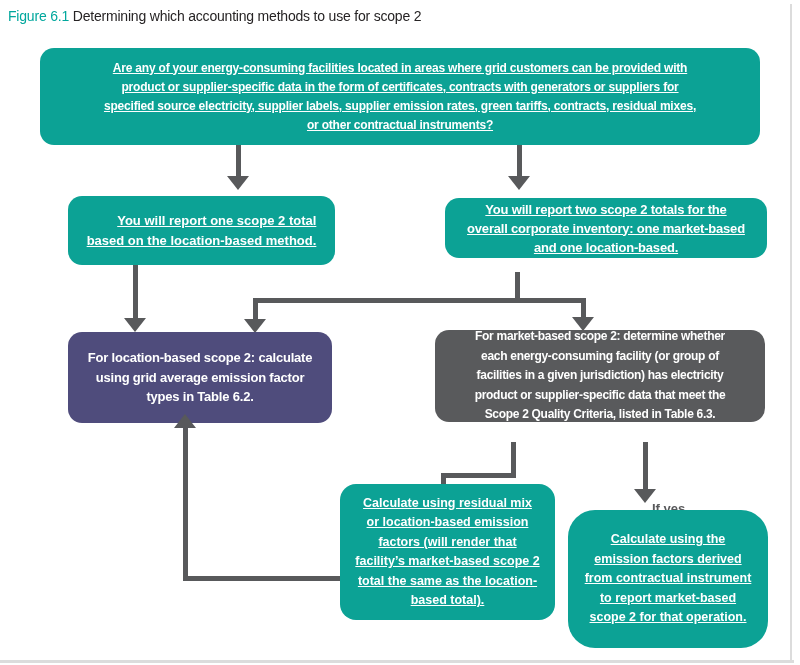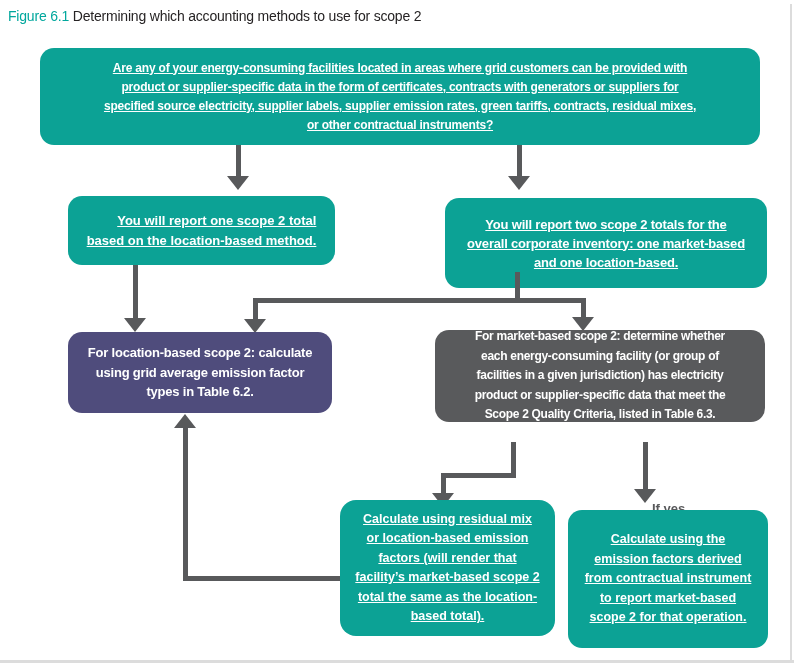--- a/index.html
+++ b/index.html
@@ -39,25 +39,25 @@
   .shaft-h{position:absolute;height:5px;background:var(--arrow);}
   .ah{position:absolute;width:0;height:0;}
   .ah-down{border-left:11px solid transparent;border-right:11px solid transparent;border-top:14px solid var(--arrow);}
   .ah-up{border-left:11px solid transparent;border-right:11px solid transparent;border-bottom:14px solid var(--arrow);}
   .edge-label{
     position:absolute;font-size:13px;font-weight:bold;color:var(--arrow);margin-top:43px;
   }
   
   .n-question{left:40px;top:48px;width:720px;height:97px;font-size:12px;line-height:19px;letter-spacing:-0.2px;}
   .n-one-total{left:68px;top:196px;width:267px;height:69px;font-size:13px;line-height:20px;text-align:right;}
-  .n-two-totals{left:445px;top:198px;width:322px;height:90px;font-size:13px;line-height:19px;letter-spacing:-0.2px;}
-  .n-location{left:68px;top:332px;width:264px;height:81px;font-size:13px;line-height:19.5px;letter-spacing:-0.2px;}
+  .n-two-totals{left:445px;top:198px;width:322px;height:60px;font-size:13px;line-height:19px;letter-spacing:-0.2px;}
+  .n-location{left:68px;top:332px;width:264px;height:91px;font-size:13px;line-height:19.5px;letter-spacing:-0.2px;}
   .n-market{left:435px;top:330px;width:330px;height:92px;font-size:12px;line-height:19.5px;letter-spacing:-0.3px;}
-  .n-residual{left:340px;top:500px;width:215px;height:136px;font-size:12.5px;line-height:19.5px;border-radius:16px;}
-  .n-contractual{left:568px;top:510px;width:200px;height:138px;font-size:12.5px;line-height:19.5px;border-radius:14px;}
+  .n-residual{left:340px;top:484px;width:215px;height:136px;font-size:12.5px;line-height:19.5px;border-radius:16px;}
+  .n-contractual{left:568px;top:510px;width:200px;height:138px;font-size:12.5px;line-height:19.5px;border-radius:27px;}
   
   .frame-right{left:790px;top:4px;width:2px;height:659px;background:var(--frame);}
   .frame-bottom{left:0px;top:660px;width:794px;height:3px;background:var(--frame);}
 </style>
 </head>
 <body>
 
 <div id="figure">
 
   <div class="abs frame-right"></div>

